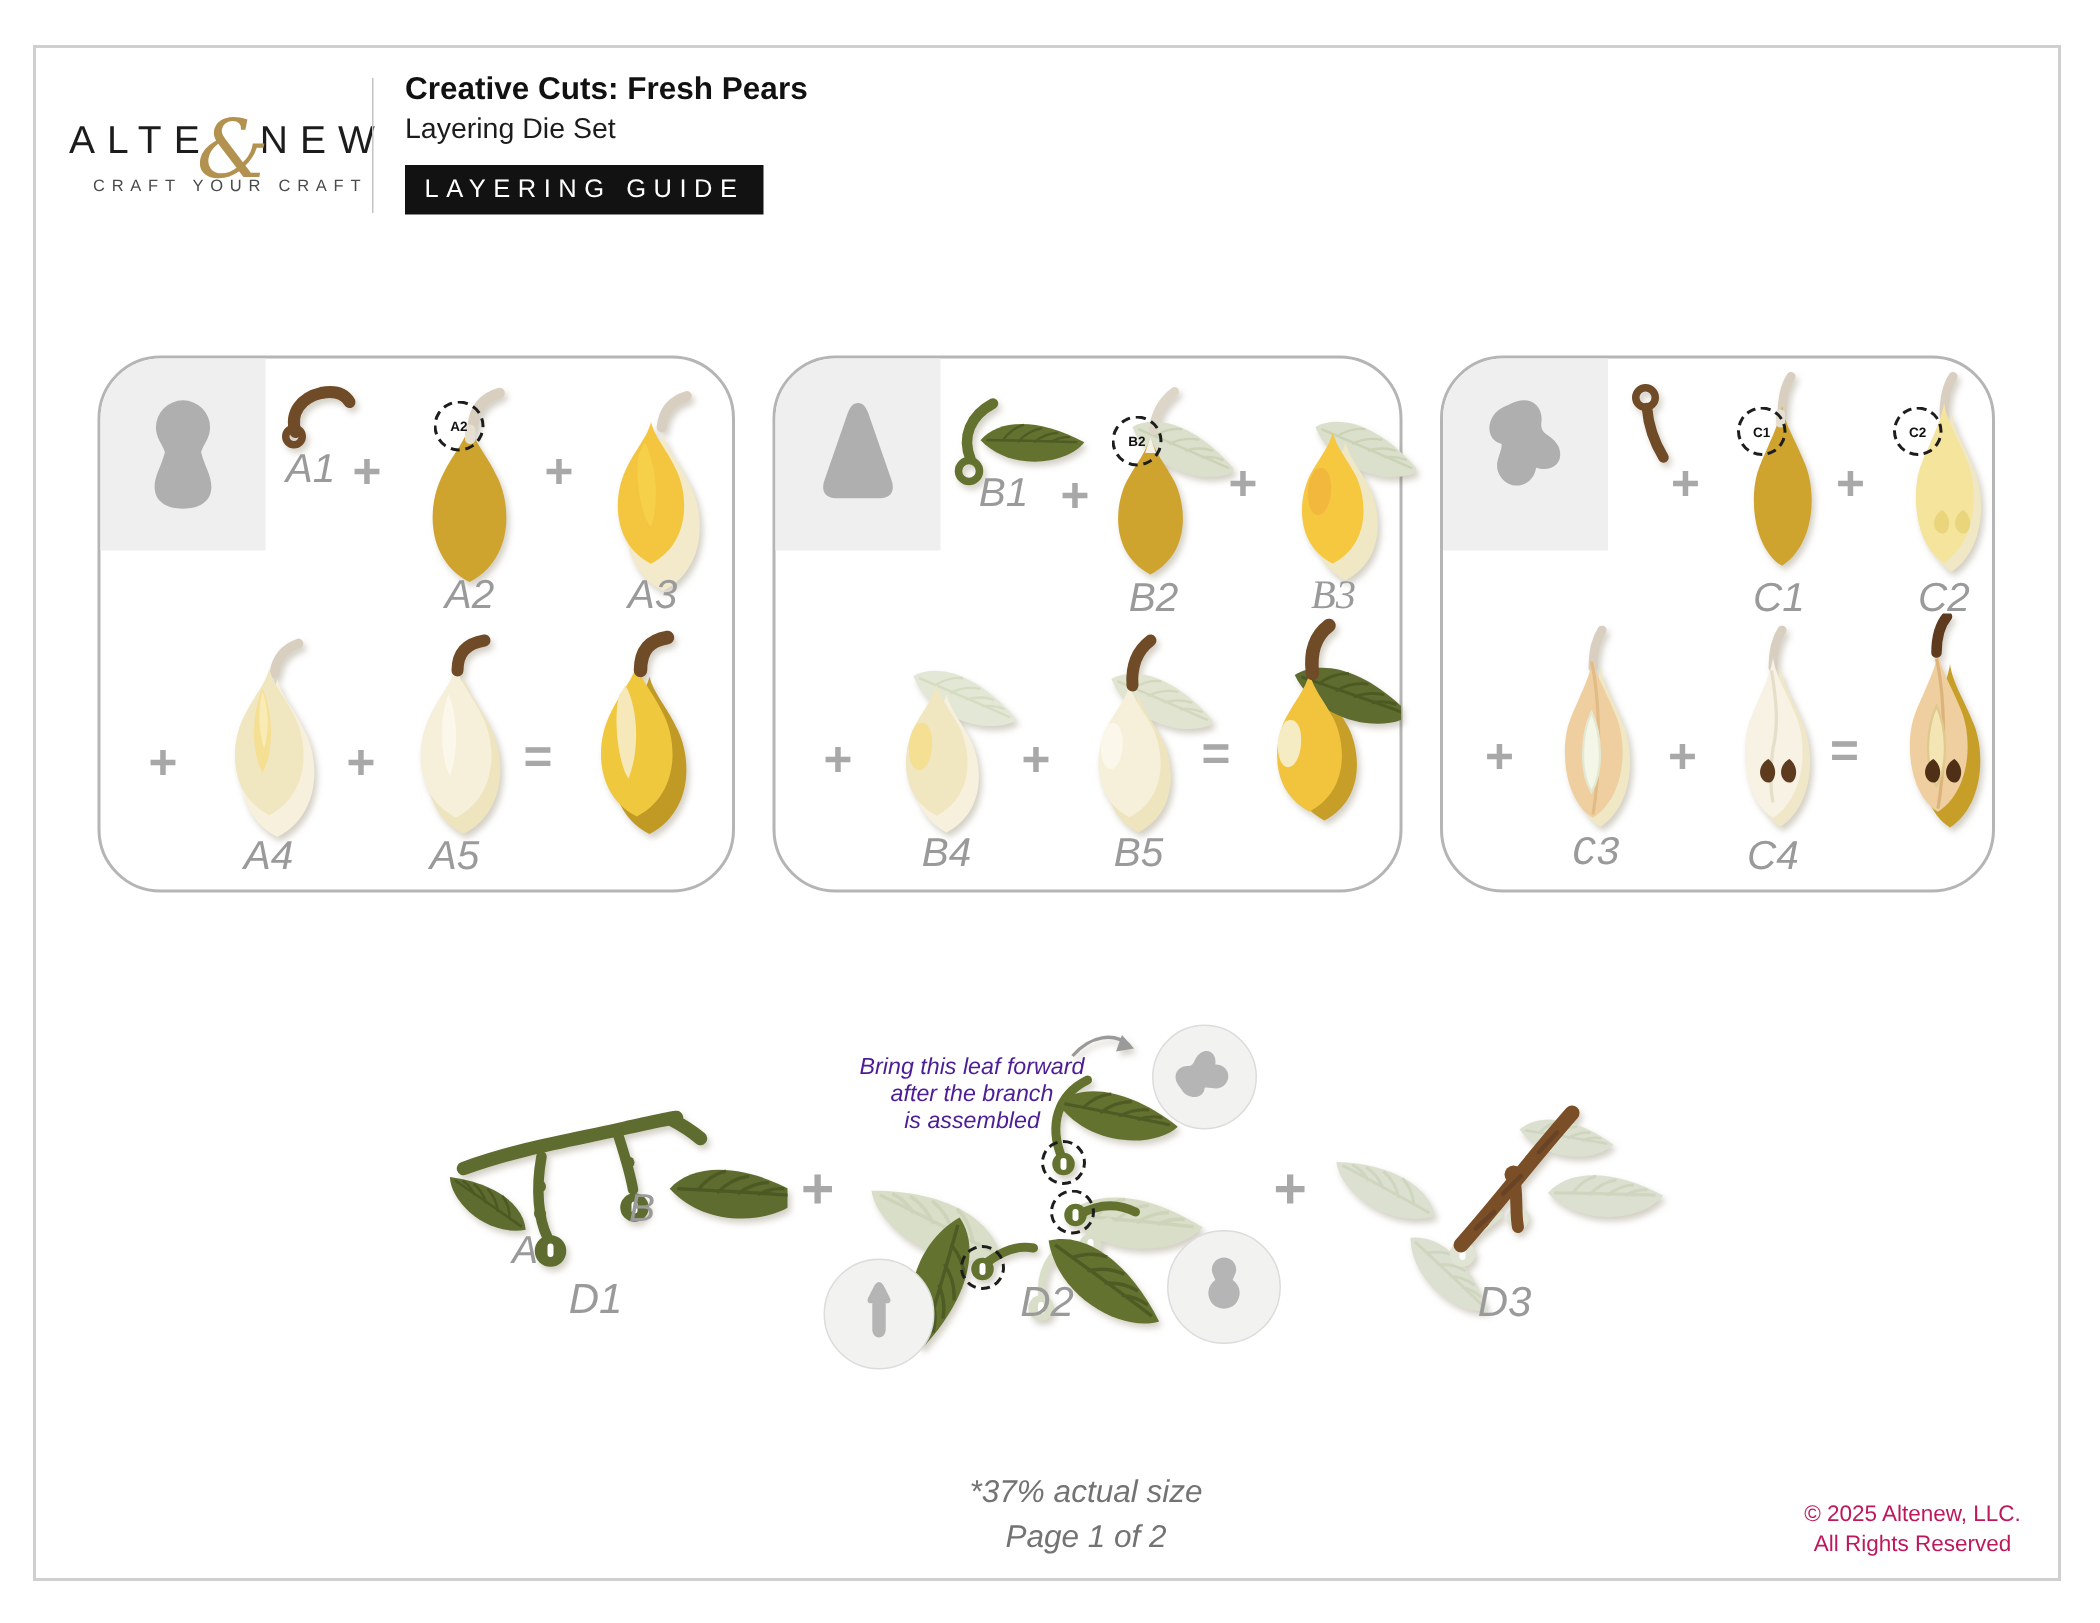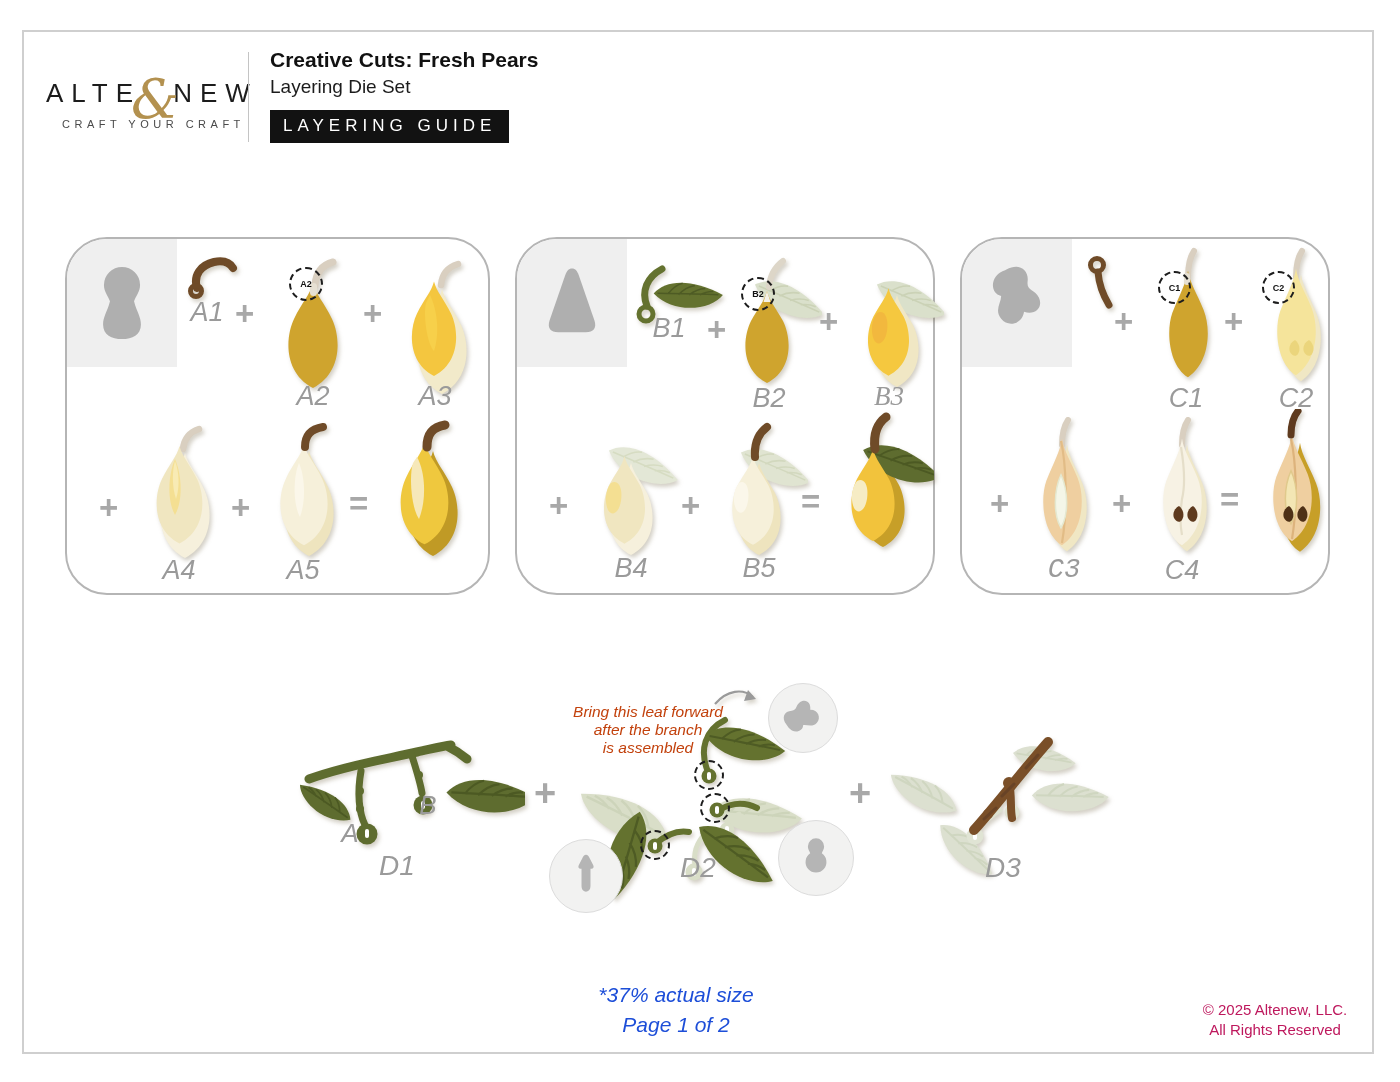--- a/index.html
+++ b/index.html
@@ -23,24 +23,24 @@
   .op{position:absolute;font-size:33px;font-weight:700;color:#A8A8A8;}
   .art{position:absolute;}
   .art svg{display:block;filter:drop-shadow(2px 3px 2px rgba(96,84,48,.28));}
   .marker{position:absolute;box-sizing:border-box;border:2.5px dashed #1d1d1d;border-radius:50%;display:flex;align-items:center;justify-content:center;font-size:9px;font-weight:700;color:#111;}
 
   
   .lbl-d{position:absolute;transform:translateX(-50%);font-style:italic;font-size:28px;color:#9a9a9a;}
   .sub-lbl{position:absolute;transform:translateX(-50%);font-style:italic;font-size:26px;color:#9a9a9a;}
   .op-d{position:absolute;font-size:38px;font-weight:700;color:#A8A8A8;}
   .badge{position:absolute;border-radius:50%;background:#F2F2F1;border:1px solid #dcdcdc;box-sizing:border-box;display:flex;align-items:center;justify-content:center;}
-  .note{position:absolute;left:568px;top:703px;width:160px;text-align:center;font-style:italic;font-size:15.5px;line-height:1.16;color:#c2410c;}
+  .note{position:absolute;left:568px;top:703px;width:160px;text-align:center;font-style:italic;font-size:15.5px;line-height:1.16;color:#4c1d95;}
 
   
-  .foot-center{position:absolute;left:676px;top:980px;transform:translateX(-50%);text-align:center;font-style:italic;font-size:21px;color:#1d4ed8;line-height:1.45;}
+  .foot-center{position:absolute;left:724px;top:980px;transform:translateX(-50%);text-align:center;font-style:italic;font-size:21px;color:#737373;line-height:1.45;}
   .foot-right{position:absolute;left:1185px;top:1000px;width:180px;text-align:center;font-size:15px;color:#be185d;line-height:1.35;}
 </style>
 </head>
 <body>
 
 <svg width="0" height="0" style="position:absolute" aria-hidden="true">
   <defs>
     <path id="pearT" d="M50,16 C53,28 61,35 69,52 C78,71 79,106 50,121 C21,106 22,71 31,52 C39,35 47,28 50,16 Z"></path>
     <path id="pearR" d="M50,14 C53,25 59,31 66,44 C74,60 77,92 50,106 C23,92 26,60 34,44 C41,31 47,25 50,14 Z"></path>
     <path id="pearH" d="M50,6 C52,20 60,31 67,49 C75,69 74,106 50,122 C29,109 26,72 33,52 C41,32 48,20 50,6 Z"></path>

